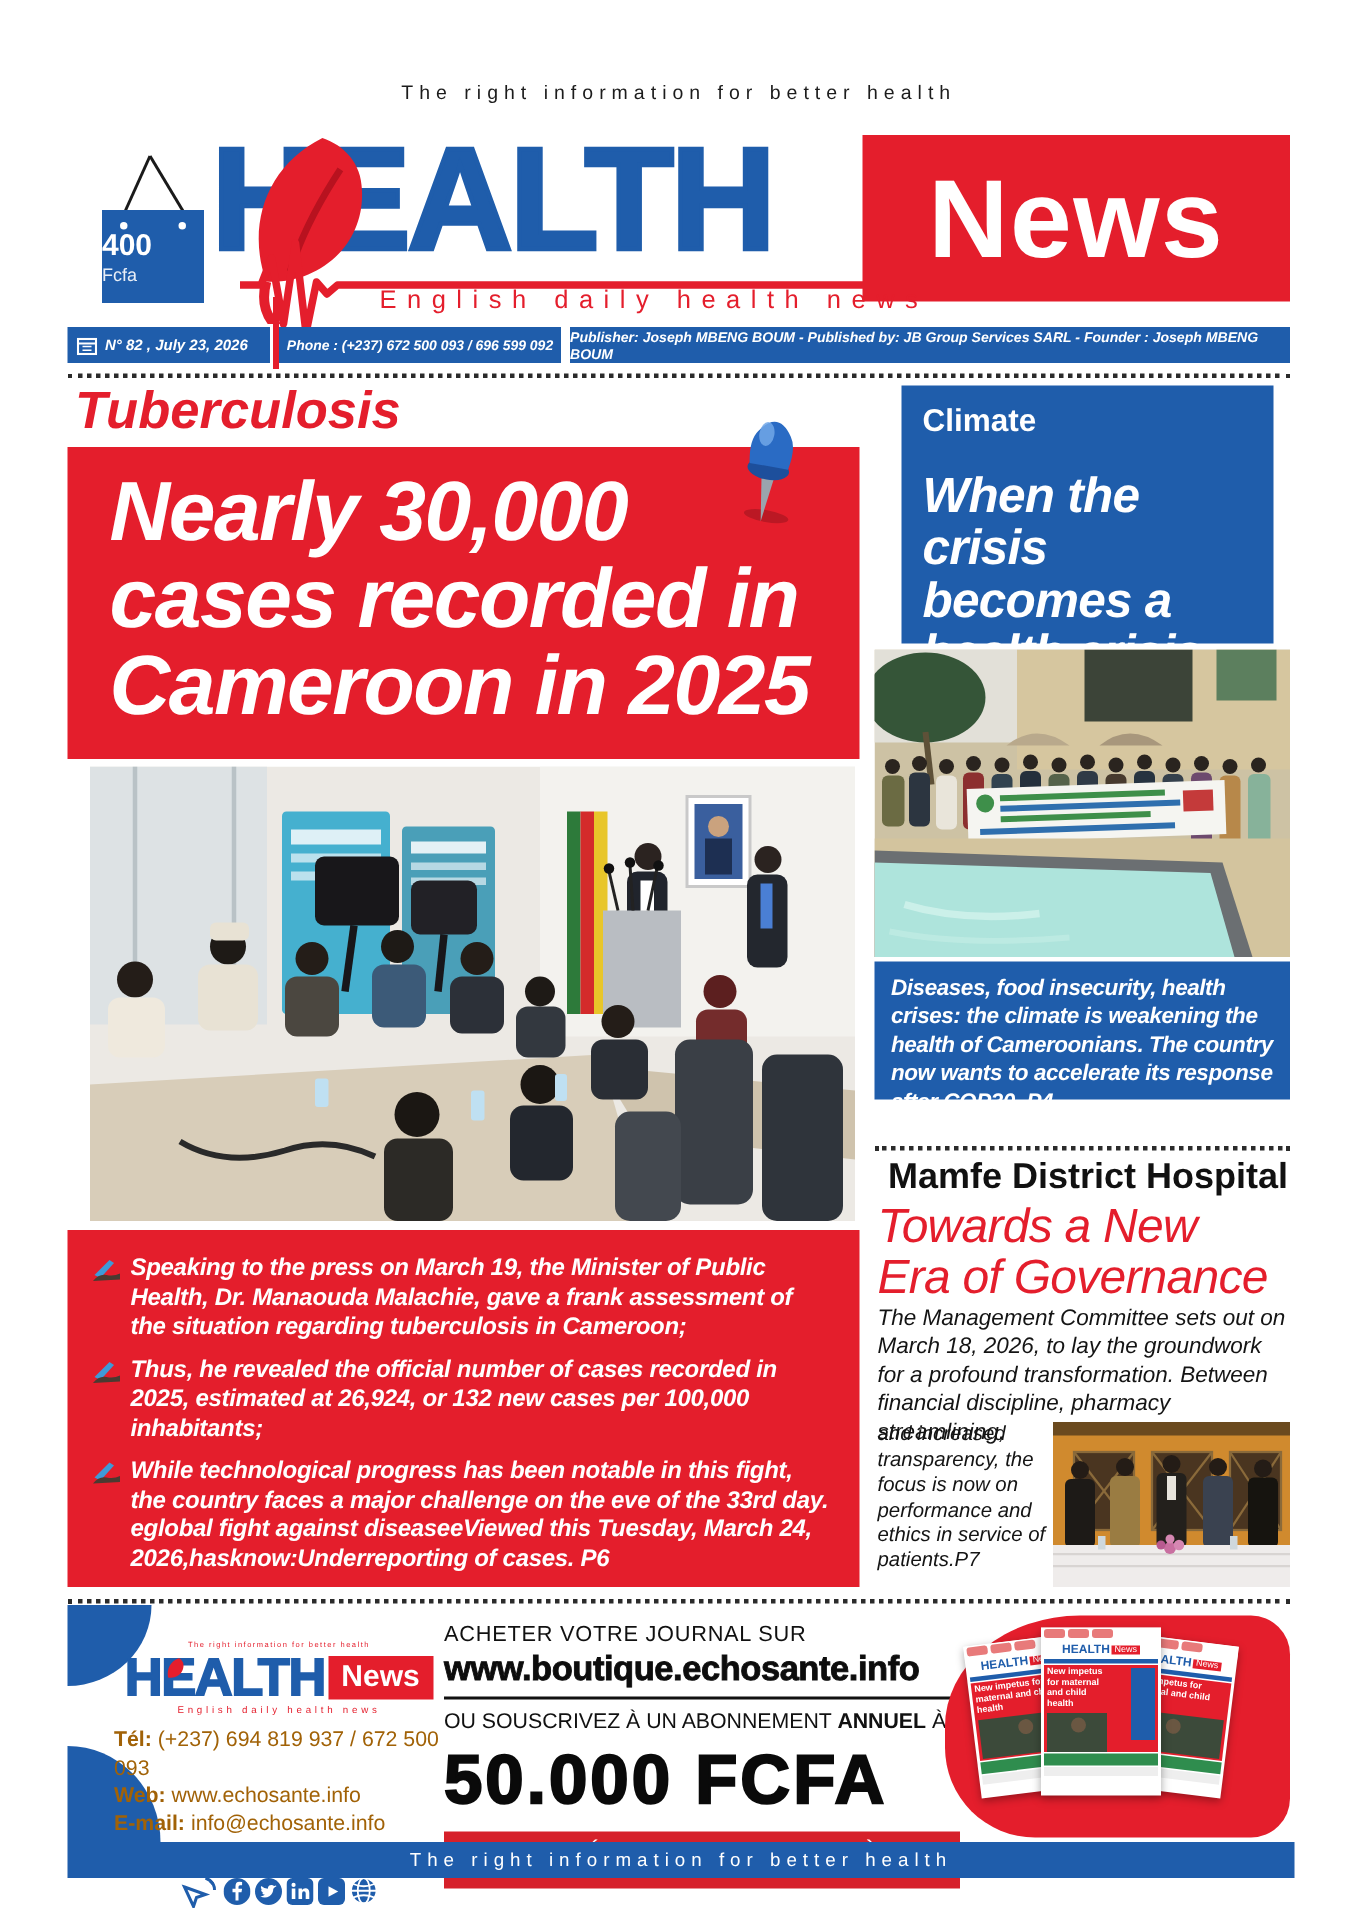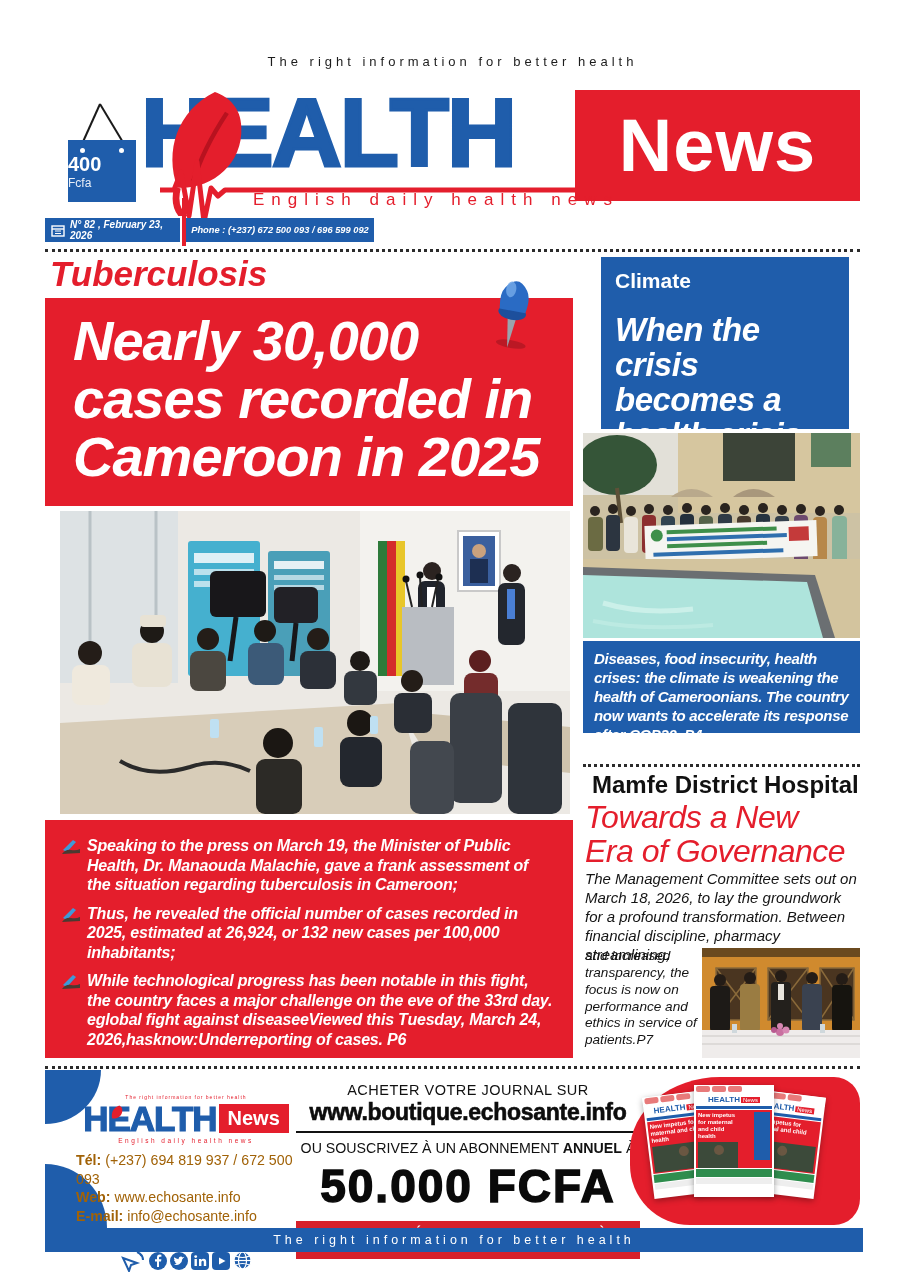--- a/index.html
+++ b/index.html
@@ -62,21 +62,21 @@
   .f-left{left:76px;top:1094px;width:220px}
   .mini-tagline{text-align:center;font-size:5px;color:#e41e2c;letter-spacing:1px;width:200px;margin:0 auto}
   .mini-logo{display:flex;align-items:center;justify-content:center;margin-top:1px;position:relative}
   .mini-health{font-size:35px;font-weight:800;color:#1f5dab;-webkit-text-stroke:1.2px #1f5dab;letter-spacing:-1px;line-height:1}
   .mini-news{background:#e41e2c;color:#fff;font-size:20px;font-weight:700;padding:3px 9px;margin-left:2px}
   .mini-sub{text-align:center;font-size:6.5px;color:#e41e2c;letter-spacing:2.5px;margin-top:1px}
   .contact{margin-top:7px;font-size:14.2px;color:#a16207;line-height:1.32}
   .contact b{font-weight:700}
   .follow{margin-top:5px;text-align:center;color:#1f5dab;font-weight:700;font-style:italic;font-size:15px}
   .social-row{display:flex;align-items:center;justify-content:center;gap:3px;margin-top:2px}
-  .f-center{left:296px;top:1082px;width:344px;text-align:center}
+  .f-center{left:296px;top:1082px;width:344px;}
   .buy-line{font-size:14.5px;color:#111;letter-spacing:0.5px}
   .shop-url{font-size:23px;font-weight:800;color:#0d0d0d;margin-top:1px;letter-spacing:-0.3px;-webkit-text-stroke:0.6px #0d0d0d}
   .rule{border-bottom:2px solid #111;margin:5px 0 7px 0}
   .subscribe{font-size:14.2px;color:#111}
   .subscribe b{font-weight:800}
   .big-price{font-size:46px;font-weight:800;color:#0a0a0a;letter-spacing:2px;margin-top:3px;-webkit-text-stroke:1.5px #0a0a0a}
   .red-banner{display:inline-block;background:#d6202a;color:#fff;font-size:12.5px;font-weight:700;padding:5px 11px;margin-top:8px;letter-spacing:0.3px}
   .thumb-panel{left:630px;top:1077px;width:230px;height:148px;background:#e41e2c;border-radius:90px 26px 26px 60px / 74px 26px 26px 60px}
   .thumb{position:absolute;background:#fff;box-shadow:0 2px 6px rgba(0,0,0,.35);overflow:hidden}
   .thumb .t-top{height:9px;background:#fff;display:flex;gap:2px;padding:1px 2px}
@@ -130,24 +130,27 @@
   </div>
   <div class="abs logo-subtitle">English daily health news</div>
 
   <div class="abs ibox ibox1">
     <svg width="14" height="13" viewBox="0 0 14 13" style="margin-right:5px;flex:0 0 auto">
       <rect x="1" y="2" width="12" height="10" fill="none" stroke="#fff" stroke-width="1.4"></rect>
       <line x1="1" y1="5" x2="13" y2="5" stroke="#fff" stroke-width="1.4"></line>
       <line x1="4" y1="7" x2="10" y2="7" stroke="#fff" stroke-width="1"></line>
       <line x1="4" y1="9.5" x2="10" y2="9.5" stroke="#fff" stroke-width="1"></line>
     </svg>
-    <span>N° 82 , February 23, 2026</span>
+    <span>N° 82 , July 23, 2026</span>
   </div>
   <div class="abs ibox ibox2">
     <span>Phone : (+237) 672 500 093 / 696 599 092</span>
+  </div>
+  <div class="abs ibox ibox3">
+    <span>Publisher: Joseph MBENG BOUM  -  Published by: JB Group Services SARL - Founder : Joseph MBENG BOUM</span>
   </div>
 
   <div class="abs dotted sep1"></div>
 
   <div class="abs lead-kicker">Tuberculosis</div>
   <div class="abs lead-box">
     <div class="hl">Nearly 30,000</div>
     <div class="hl">cases recorded in</div>
     <div class="hl">Cameroon in 2025</div>
   </div>

